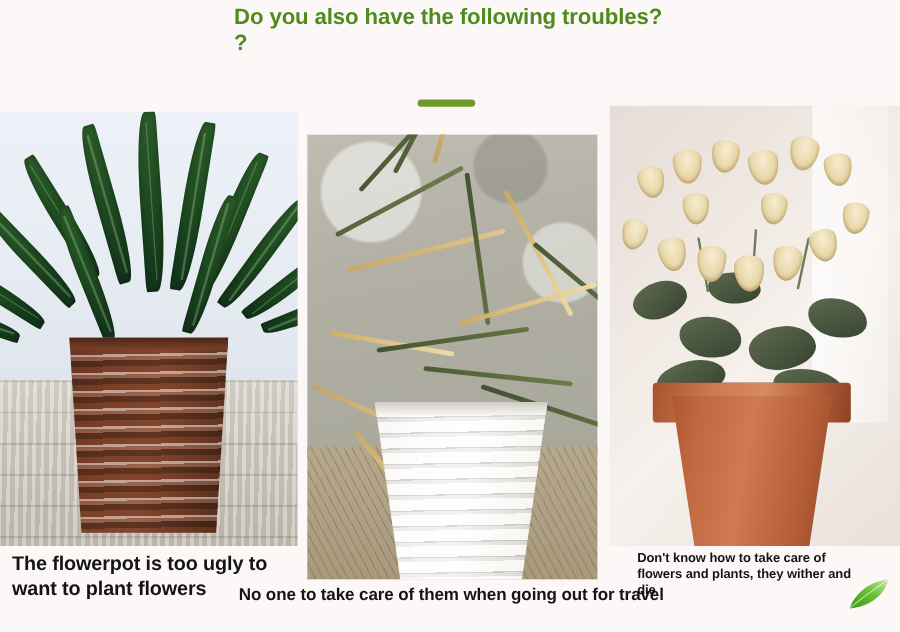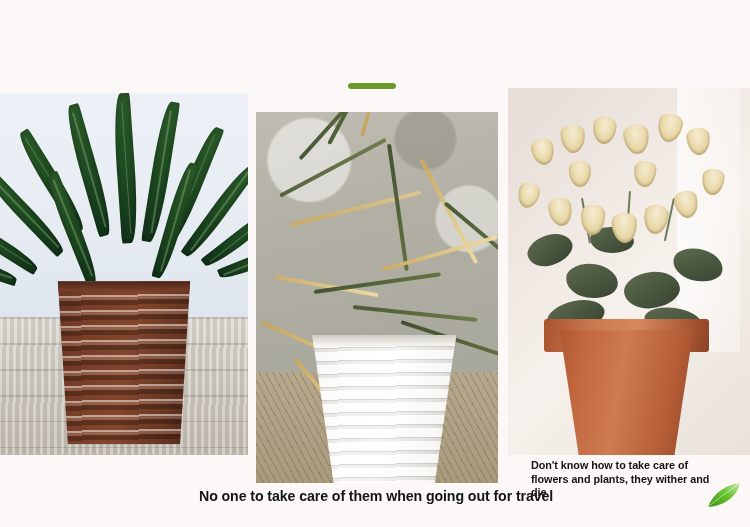--- a/index.html
+++ b/index.html
@@ -244,20 +244,22 @@
     left: 705px; top: 481px;
     width: 38px; height: 30px;
   }
 </style>
 </head>
 <body>
 
 <div id="promo-banner">
 
   <div class="header">
+    <div class="title">Do you also have the following troubles?
+?</div>
     <div class="divider"></div>
   </div>
 
   <div class="panel panel-1">
     <div class="photo">
       <div class="p1-sky"></div>
       <div class="p1-deck"></div>
 
       <div class="p1-leaf" style="left:30%;  top:6%;  width:16px; height:115px; transform:rotate(-32deg);"></div>
       <div class="p1-leaf" style="left:40%;  top:2%;  width:17px; height:135px; transform:rotate(-16deg);"></div>
@@ -341,20 +343,22 @@
       <div class="p3-blossom" style="left:80%; top:22%; width:22px; height:26px; transform:rotate(6deg);"></div>
       <div class="p3-blossom" style="left:25%; top:20%; width:22px; height:26px; transform:rotate(-2deg);"></div>
       <div class="p3-blossom" style="left:52%; top:20%; width:22px; height:26px; transform:rotate(4deg);"></div>
 
       <div class="p3-soil"></div>
       <div class="p3-pot-rim"></div>
       <div class="p3-pot"></div>
     </div>
   </div>
 
+  <div class="caption caption-1">The flowerpot is too ugly to
+want to plant flowers</div>
 
   <div class="caption caption-2">No one to take care of them when going out for travel</div>
 
   <div class="caption caption-3">Don't know how to take care of
 flowers and plants, they wither and
 die</div>
 
   <div class="leaf-mark">
     <svg width="38" height="30" viewBox="0 0 38 30" xmlns="http://www.w3.org/2000/svg">
       <defs>

